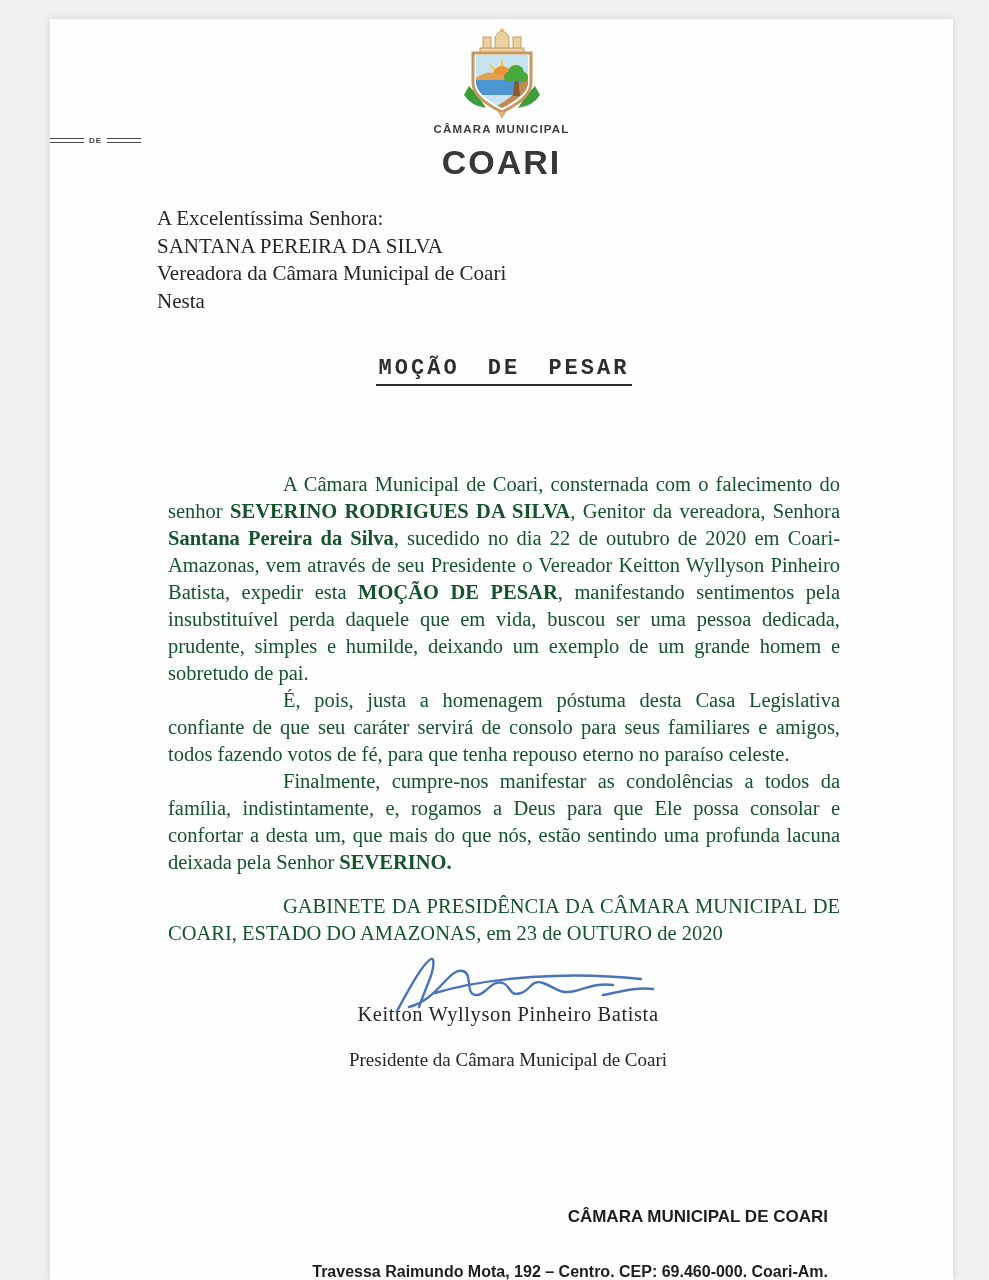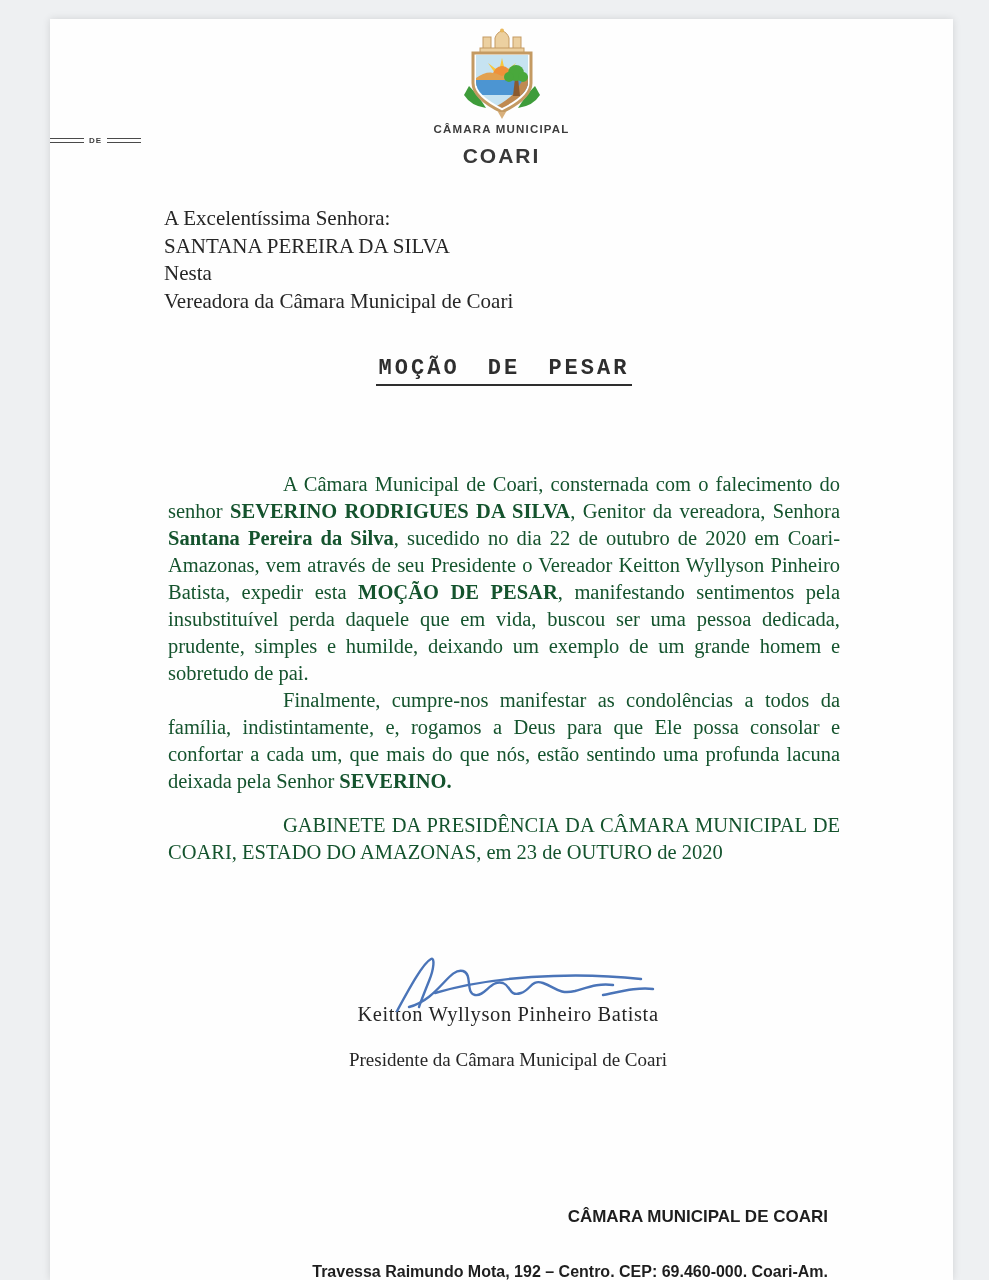--- a/index.html
+++ b/index.html
@@ -20,24 +20,24 @@
     font-weight:bold; font-size:11.5px; letter-spacing:1.2px; color:#3d3d3d;
   }
   .org-de {
     margin-top:1px; font-family:"Liberation Sans","DejaVu Sans",sans-serif;
     font-weight:bold; font-size:8px; letter-spacing:1px; color:#3d3d3d;
     display:flex; align-items:center; gap:5px;
   }
   .org-de .rule { display:inline-block; width:34px; height:3px; border-top:1px solid #4a4a4a; border-bottom:1px solid #4a4a4a; }
   .org-big {
     margin-top:0px; font-family:"Liberation Sans","DejaVu Sans",sans-serif;
-    font-weight:bold; font-size:21px; letter-spacing:2px; color:#383838; line-height:1;
+    font-weight:bold; font-size:34px; letter-spacing:2px; color:#383838; line-height:1;
   }
   
-  .addressee { position:absolute; top:186px; left:114px; font-size:21px; line-height:27.5px; color:#262626; }
+  .addressee { position:absolute; top:186px; left:107px; font-size:21px; line-height:27.5px; color:#262626; }
   
   .title-wrap { position:absolute; top:337px; left:118px; width:672px; text-align:center; }
   .doc-title {
     font-family:"Liberation Mono","DejaVu Sans Mono",monospace;
     font-weight:bold; font-size:22px; letter-spacing:3px; word-spacing:12px;
     color:#2e2e2e; border-bottom:2px solid #2e2e2e; padding:0 3px 3px;
   }
   
   .body-text {
     position:absolute; top:452px; left:118px; width:672px;
@@ -110,31 +110,32 @@
       <span class="rule"></span>
         <span>DE</span>
         <span class="rule"></span>
     </div>
     <div class="org-big">COARI</div>
   </div>
 
   <div class="addressee">
     <div>A Excelentíssima Senhora:</div>
     <div>SANTANA PEREIRA DA SILVA</div>
+    <div>Vereadora da Câmara Municipal de Coari</div>
     <div>Nesta</div>
-    <div>Vereadora da Câmara Municipal de Coari</div>
   </div>
 
   <div class="title-wrap">
     <span class="doc-title">MOÇÃO DE PESAR</span>
   </div>
 
   <div class="body-text">
     <p><span>A Câmara Municipal de Coari, consternada com o falecimento do senhor </span><span class="b">SEVERINO RODRIGUES DA SILVA</span><span>, Genitor da vereadora, Senhora </span><span class="b">Santana Pereira da Silva</span><span>, sucedido no dia 22 de outubro de 2020 em Coari-Amazonas, vem através de seu Presidente o Vereador Keitton Wyllyson Pinheiro Batista, expedir esta </span><span class="b">MOÇÃO DE PESAR</span><span>, manifestando sentimentos pela insubstituível perda daquele que em vida, buscou ser uma pessoa dedicada, prudente, simples e humilde, deixando um exemplo de um grande homem e sobretudo de pai.</span></p>
-    <p><span>Finalmente, cumpre-nos manifestar as condolências a todos da família, indistintamente, e, rogamos a Deus para que Ele possa consolar e confortar a cada um, que mais do que nós, estão sentindo uma profunda lacuna deixada pela Senhor </span><span class="b">SEVERINO.</span></p>
+    <p>É, pois, justa a homenagem póstuma desta Casa Legislativa confiante de que seu caráter servirá de consolo para seus familiares e amigos, todos fazendo votos de fé, para que tenha repouso eterno no paraíso celeste.</p>
+    <p><span>Finalmente, cumpre-nos manifestar as condolências a todos da família, indistintamente, e, rogamos a Deus para que Ele possa consolar e confortar a desta um, que mais do que nós, estão sentindo uma profunda lacuna deixada pela Senhor </span><span class="b">SEVERINO.</span></p>
     <p class="closing">GABINETE DA PRESIDÊNCIA DA CÂMARA MUNICIPAL DE COARI, ESTADO DO AMAZONAS, em 23 de OUTURO de 2020</p>
   </div>
 
   <div class="sig">
     <svg class="ink" viewBox="0 0 300 72">
       <g fill="none" stroke="#4a74b8" stroke-width="2.4" stroke-linecap="round">
         <path d="M20,62 C32,40 46,14 54,10 C58,8 57,20 52,32 C48,42 44,52 42,58"></path>
         <path d="M32,58 C62,50 72,18 86,22 C96,25 88,44 98,46 C108,48 114,30 126,34 C134,37 132,48 144,44 C154,41 154,30 166,34 C178,38 182,46 198,42 C212,38 222,34 236,36"></path>
         <path d="M58,44 C112,28 192,22 264,30"></path>
         <path d="M226,46 C246,42 262,38 276,40"></path>

